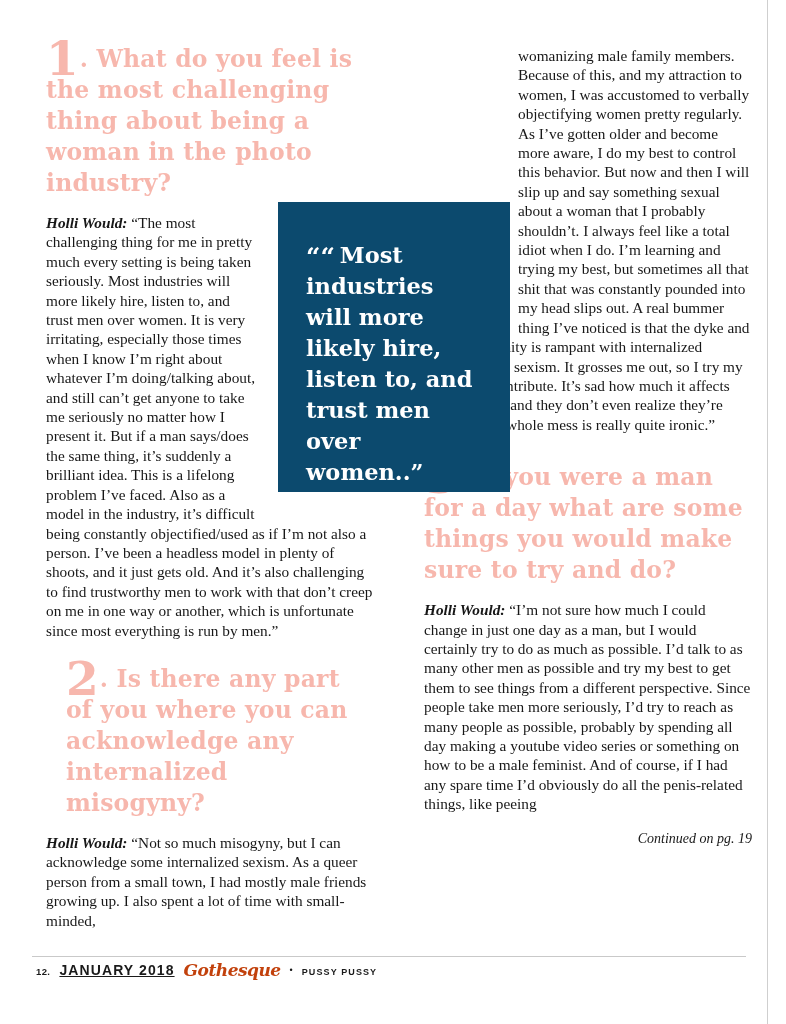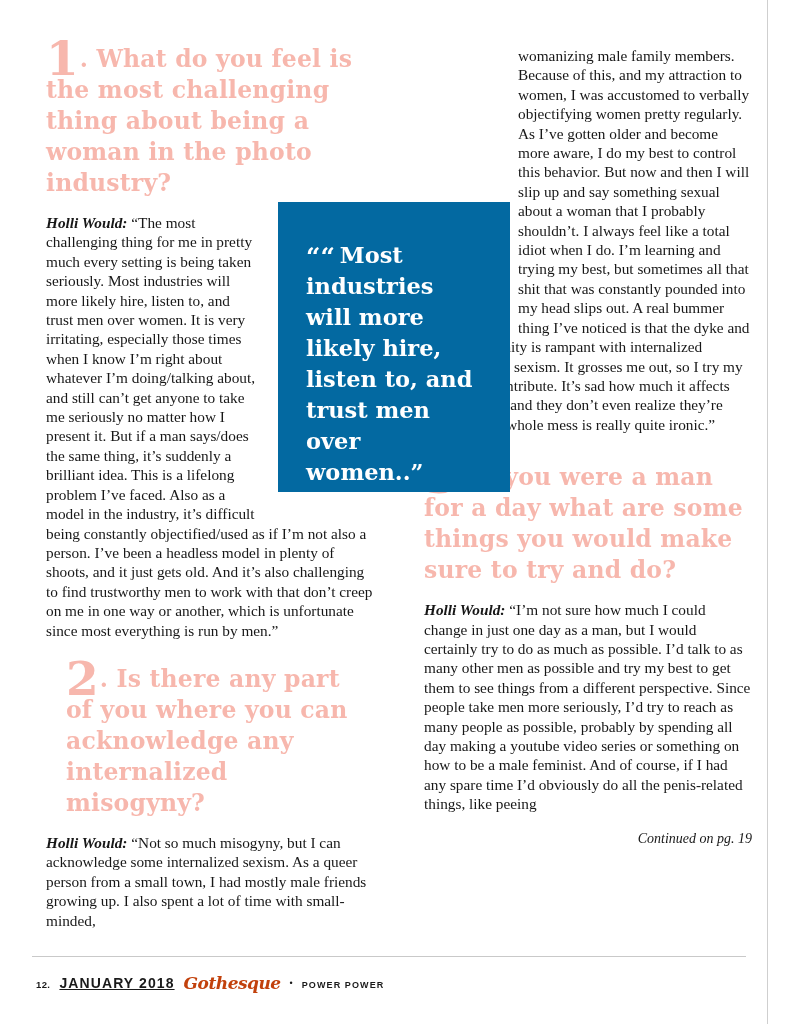--- a/index.html
+++ b/index.html
@@ -83,21 +83,21 @@
     text-align: center;
   }
 
   
   .pullquote {
     position: absolute;
     left: 232px;
     top: 158px;
     width: 232px;
     height: 290px;
-    background: #0369a1;
+    background: #0c4a6e;
     box-sizing: border-box;
     padding: 38px 26px 20px 28px;
     z-index: 5;
   }
   .pullquote .qmark {
     font-family: "DejaVu Serif", serif;
     font-weight: bold;
     font-size: 25px;
     color: #ffffff;
     line-height: 1;
@@ -148,21 +148,21 @@
     position: absolute;
     left: 0;
     right: 0;
     top: 0;
     height: 1px;
     background: #c9c9c9;
   }
   .footer-inner {
     position: absolute;
     left: 4px;
-    top: 16px;
+    top: 3px;
     display: flex;
     align-items: baseline;
     gap: 9px;
   }
   .pagenum {
     font-family: "Liberation Sans", sans-serif;
     font-weight: bold;
     font-size: 9.5px;
     letter-spacing: 0.4px;
     color: #1a1a1a;
@@ -239,17 +239,17 @@
 
   </div>
 
   <div class="footer">
     <div class="footer-rule"></div>
     <div class="footer-inner">
       <span class="pagenum">12.</span>
       <span class="issue">JANUARY 2018</span>
       <span class="brand">Gothesque</span>
       <span class="dot-sep">•</span>
-      <span class="section">POWER POWER</span>
+      <span class="section">PUSSY PUSSY</span>
     </div>
   </div>
 
 </div>
 
 </body></html>

